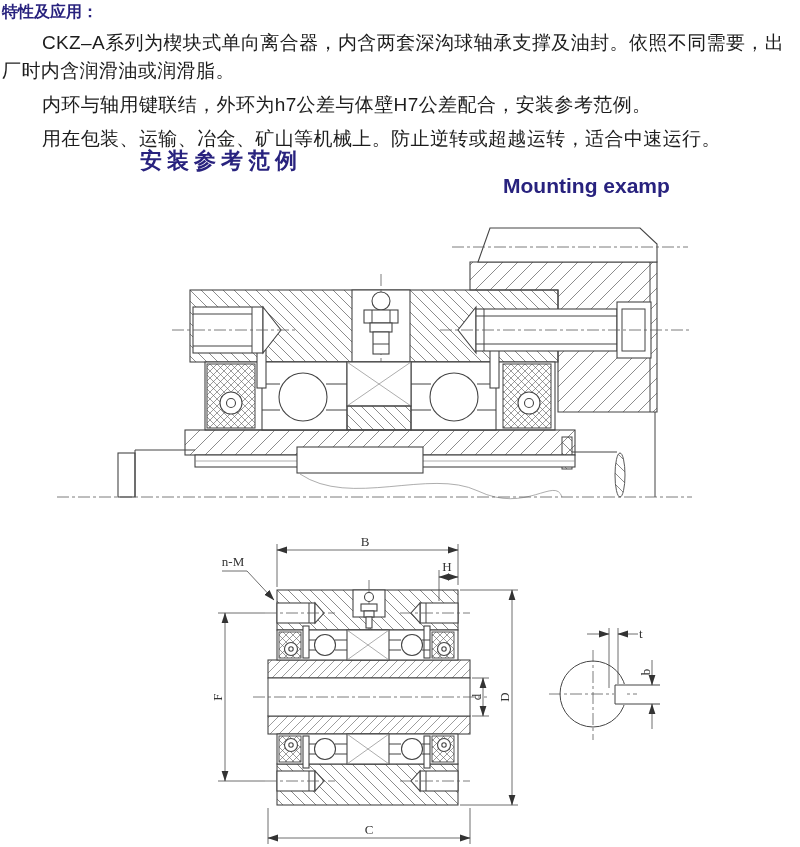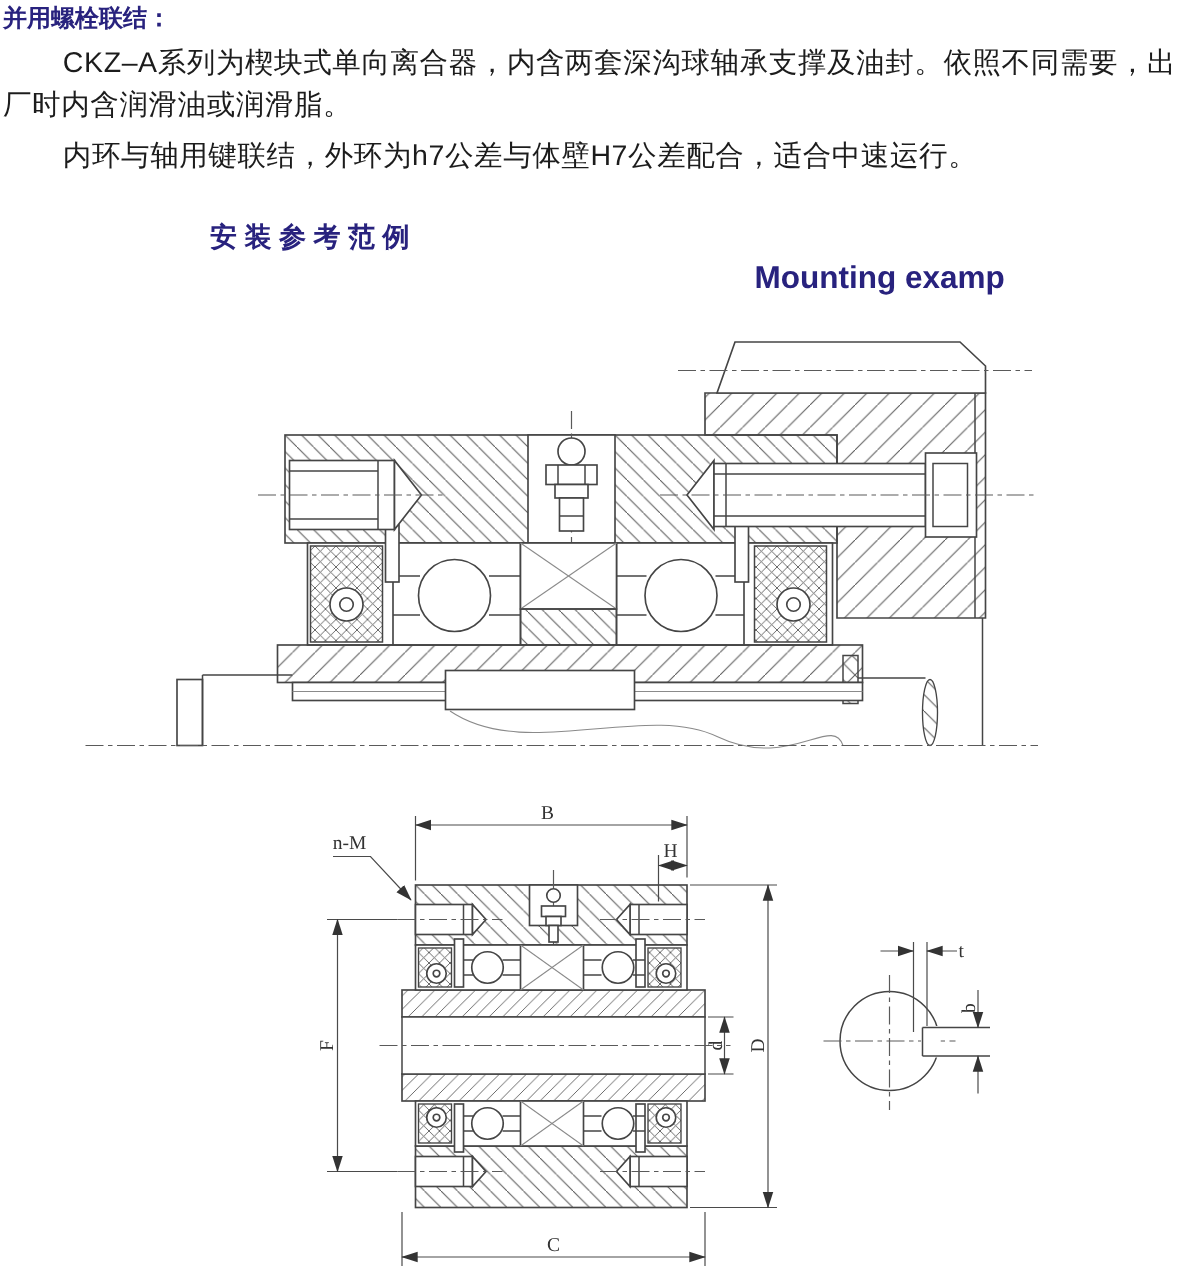--- a/index.html
+++ b/index.html
@@ -3,42 +3,43 @@
 <meta charset="utf-8">
 <style>
   html,body{margin:0;padding:0;background:#fff;}
   body{width:800px;height:847px;position:relative;overflow:hidden;
        font-family:"Liberation Sans",sans-serif;color:#1c1c1c;}
   .intro{position:absolute;left:2px;top:2px;width:796px;}
   .intro h1{margin:0;font-size:16px;font-weight:bold;color:var(--head,#28227e);}
   .intro p{margin:6px 0 0 0;font-size:19px;line-height:28px;text-indent:2.1em;
            letter-spacing:.4px;color:#1c1c1c;}
   .headrow{position:absolute;top:146px;left:0;width:800px;height:30px;}
-  .h-zh{position:absolute;left:140px;top:0;font-size:18px;font-weight:bold;
+  .h-zh{position:absolute;left:140px;top:0;font-size:22px;font-weight:bold;
         letter-spacing:5px;color:var(--head,#28227e);}
   .h-en{position:absolute;left:503px;top:0;font-size:21px;font-weight:bold;
         color:var(--head,#28227e);margin-top:28px;}
   svg{position:absolute;}
   #fig1{left:0;top:210px;}
   #fig2{left:195px;top:530px;}
   #fig3{left:525px;top:608px;}
   .ol{fill:#fff;stroke:#454545;stroke-width:1.1;}
   .ln{stroke:#454545;stroke-width:1;fill:none;}
   .thin{stroke:#8a8a8a;stroke-width:.7;fill:none;}
   .cl{stroke:#5a5a5a;stroke-width:.8;fill:none;stroke-dasharray:12 3 3 3;}
   .dim{stroke:#4a4a4a;stroke-width:.8;fill:none;}
   .dt{font:13px "Liberation Serif",serif;fill:#333;}
 </style>
 </head>
 <body>
 
 <div class="intro">
-  <h1>并用螺栓联结：</h1>
+  <h1>特性及应用：</h1>
   <p>CKZ–A系列为楔块式单向离合器，内含两套深沟球轴承支撑及油封。依照不同需要，出厂时内含润滑油或润滑脂。</p>
-  <p>内环与轴用键联结，外环为h7公差与体壁H7公差配合，适合中速运行。</p>
+  <p>内环与轴用键联结，外环为h7公差与体壁H7公差配合，安装参考范例。</p>
+  <p>用在包装、运输、冶金、矿山等机械上。防止逆转或超越运转，适合中速运行。</p>
 </div>
 
 <div class="headrow">
   <span class="h-zh">安装参考范例</span>
   <span class="h-en">Mounting examp</span>
 </div>
 
 <svg id="fig1" width="800" height="300" viewBox="0 0 800 300">
   <defs>
     <pattern id="h1" width="11" height="11" patternUnits="userSpaceOnUse">

